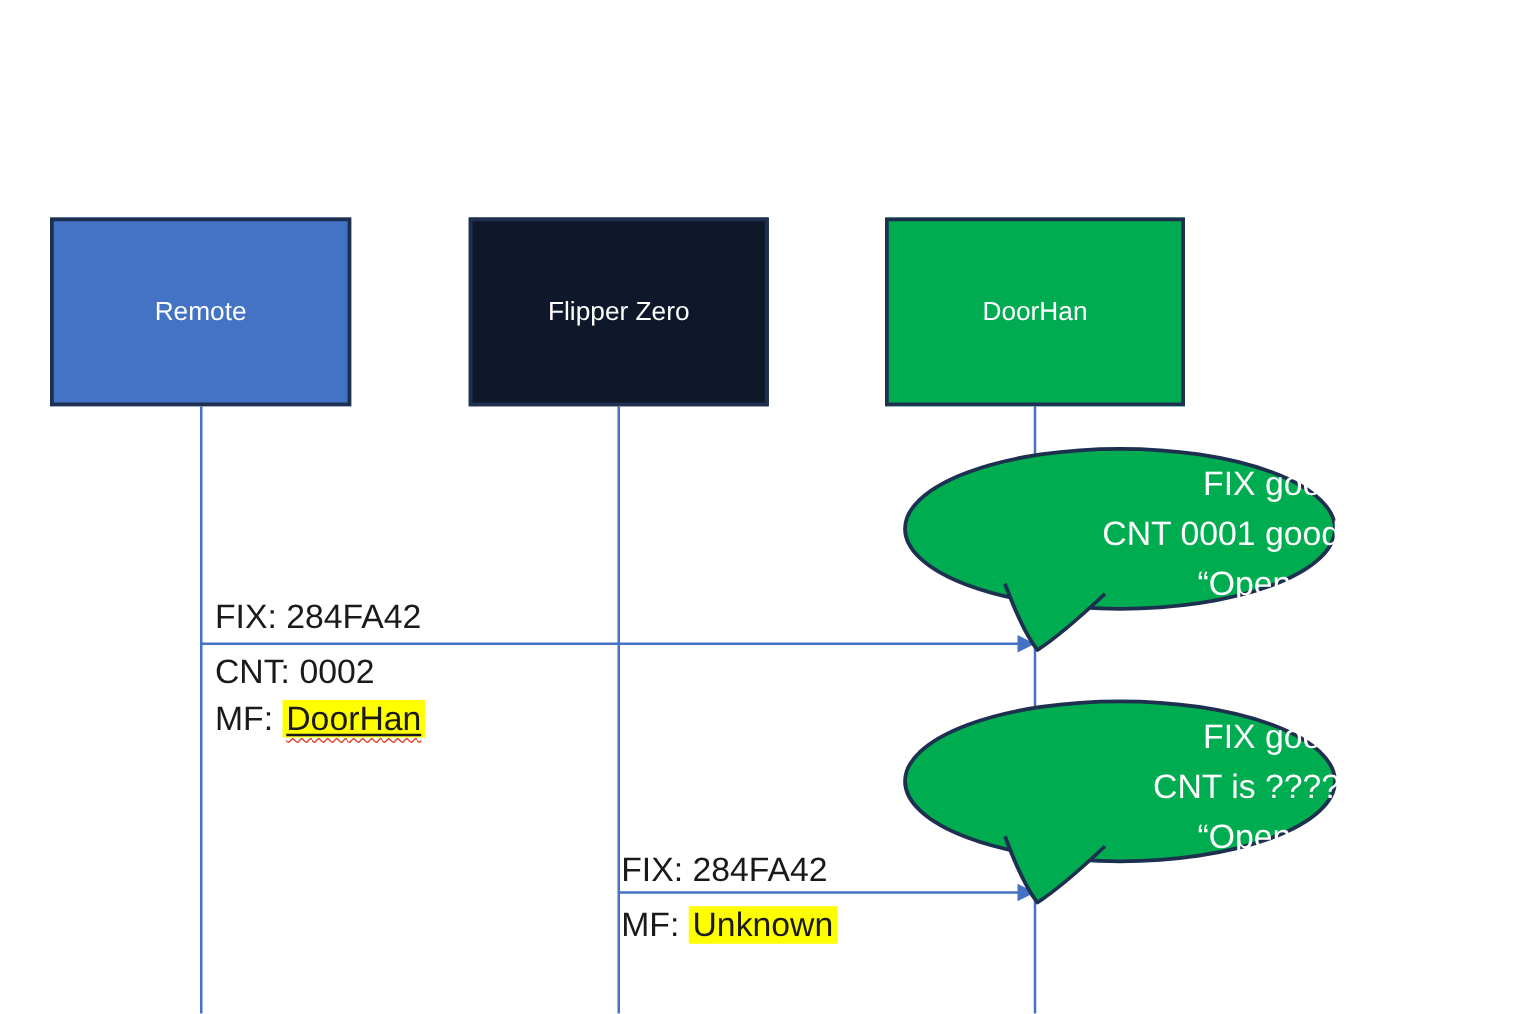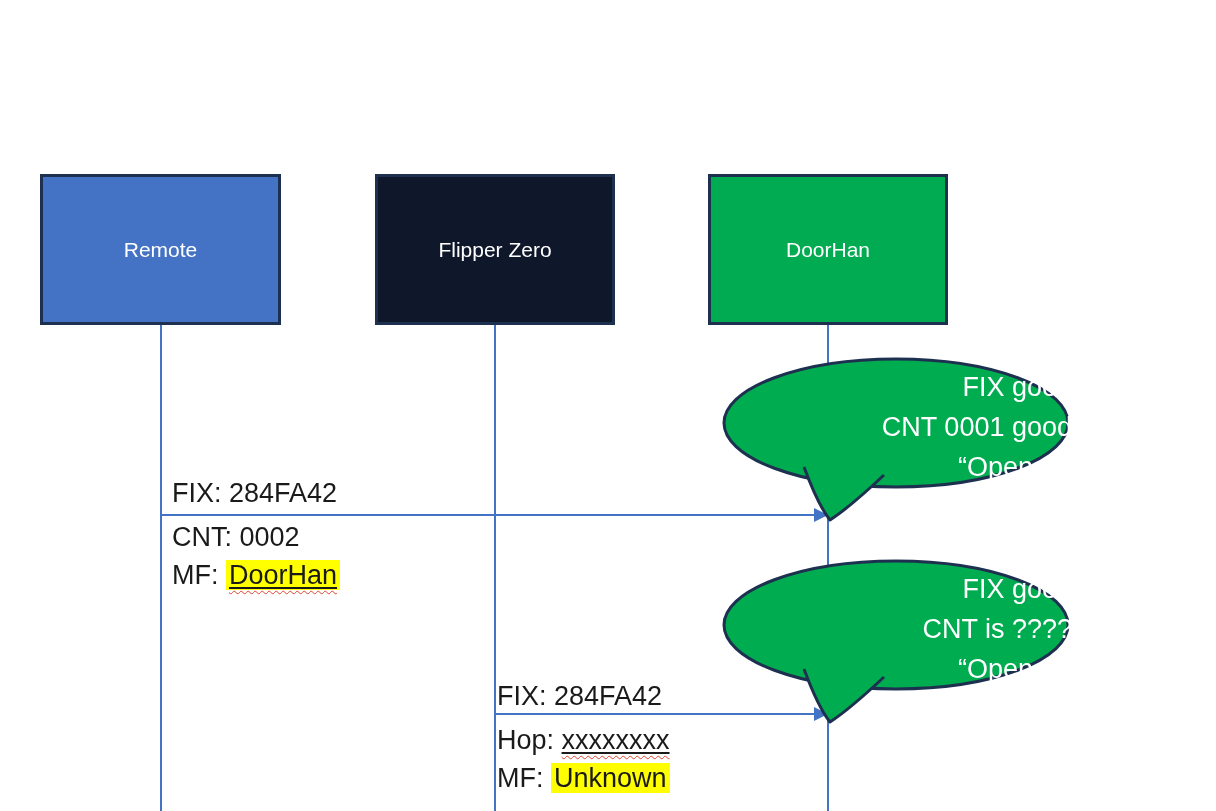--- a/index.html
+++ b/index.html
@@ -80,21 +80,20 @@
   <div class="msg-label m1-above">FIX: 284FA42</div>
   <div class="msg-label m1-below">
     <div><span>CNT: </span><span>0002</span></div>
     <div><span>MF: </span><span class="hl"><span class="ul-solid"><span class="ul-wavy">DoorHan</span></span></span></div>
   </div>
 
   <div class="arrow-line arrow2-line"></div>
   <div class="arrow-head arrow2-head"></div>
   <div class="msg-label m2-above">FIX: 284FA42</div>
   <div class="msg-label m2-below">
-    <div><span>Hop: </span><span class="ul-solid"><span class="ul-wavy">xxxxxxxx</span></span></div>
     <div><span>MF: </span><span class="hl">Unknown</span></div>
   </div>
 
   <div class="bubble bubble-1">
     <svg width="352" height="168" viewBox="0 0 352 168">
       <ellipse cx="176" cy="68" rx="172" ry="64" fill="#00AC50" stroke="#1E3050" stroke-width="3"></ellipse>
       <path d="M 84 112 Q 98 150 110 165 Q 130 152 164 120" fill="#00AC50" stroke="#1E3050" stroke-width="3" stroke-linejoin="round"></path>
     </svg>
     <div class="bubble-text">
       <div>FIX good</div>

